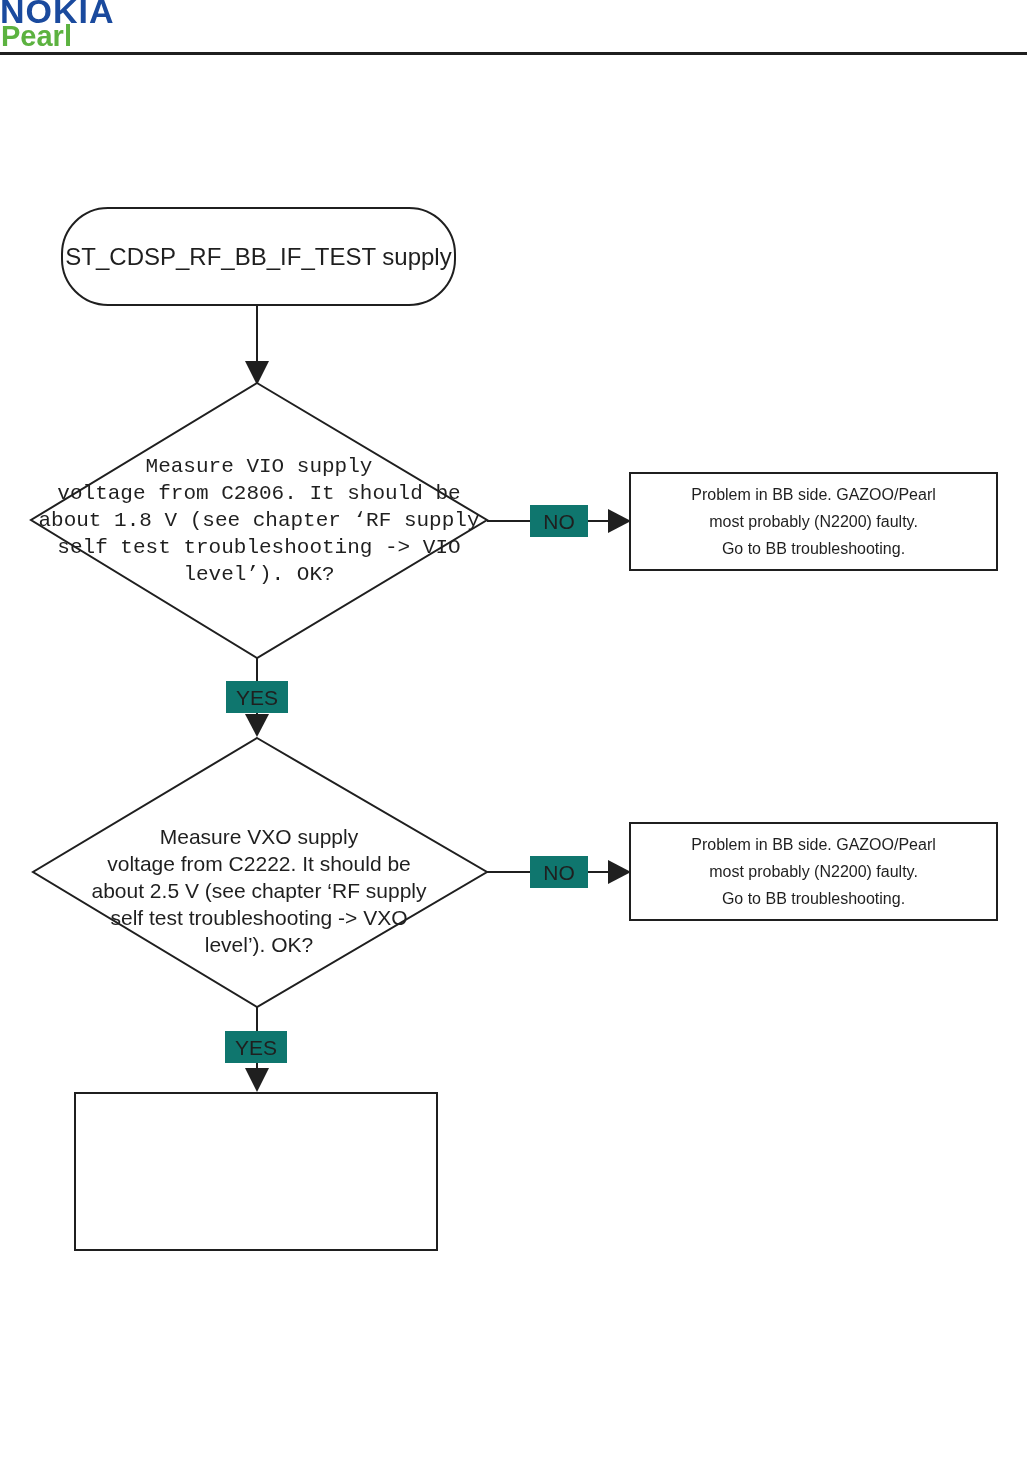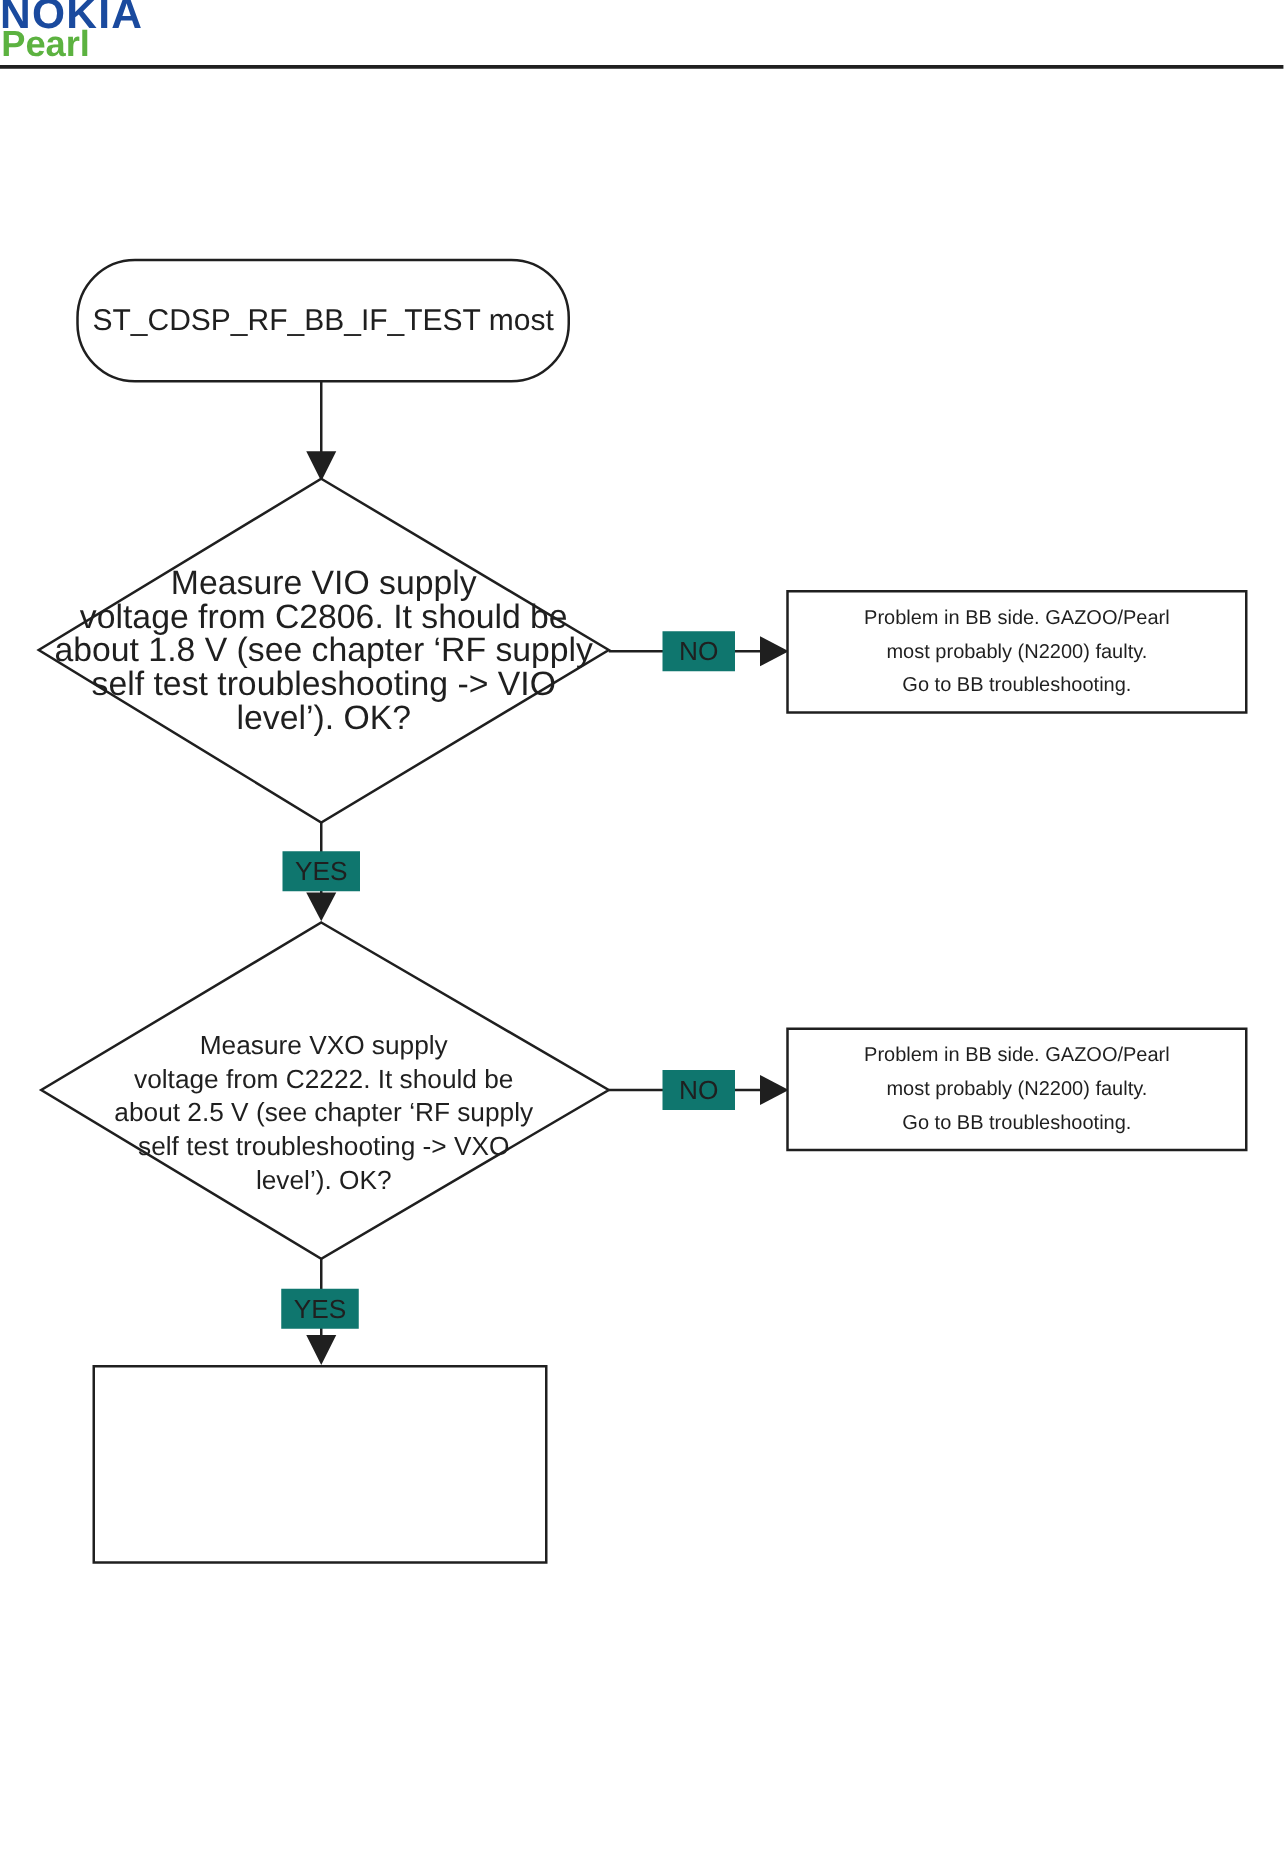--- a/index.html
+++ b/index.html
@@ -77,21 +77,21 @@
     position: absolute;
     display: flex;
     align-items: center;
     justify-content: center;
     text-align: center;
     white-space: pre-line;
     font-size: 16px;
     line-height: 27px;
   }
   .start-label      { left: 62px;  top: 208px;  width: 393px; height: 97px;  font-size: 24px; }
-  .decision1-label  { left: 31px;  top: 383px;  width: 456px; height: 275px; font-size: 27px; }
+  .decision1-label  { left: 31px;  top: 383px;  width: 456px; height: 275px; font-size: 21px; font-family: Liberation Mono, monospace; }
   .box1-label       { left: 630px; top: 473px;  width: 367px; height: 97px; }
   .decision2-label  { left: 31px;  top: 756px;  width: 456px; height: 269px; font-size: 21px; }
   .box2-label       { left: 630px; top: 823px;  width: 367px; height: 97px; }
   .box3-label       { left: 75px;  top: 1093px; width: 362px; height: 157px; }
   .edge-label {
     position: absolute;
     display: flex;
     align-items: center;
     justify-content: center;
     background: #0f766e;
@@ -137,21 +137,21 @@
     <polygon class="ah" points="608,860 608,884 631,872"></polygon>
 
     <rect class="shape" x="630" y="823" width="367" height="97"></rect>
 
     <line class="edge" x1="257" y1="1007" x2="257" y2="1071"></line>
     <polygon class="ah" points="245,1068 269,1068 257,1092"></polygon>
 
     <rect class="shape" x="75" y="1093" width="362" height="157"></rect>
   </svg>
 
-  <div class="node-label start-label">ST_CDSP_RF_BB_IF_TEST most</div>
+  <div class="node-label start-label">ST_CDSP_RF_BB_IF_TEST supply</div>
 
   <div class="node-label decision1-label">Measure VIO supply
 voltage from C2806. It should be
 about 1.8 V (see chapter ‘RF supply
 self test troubleshooting -&gt; VIO
 level’). OK?</div>
 
   <div class="edge-label no1-label">NO</div>
 
   <div class="node-label box1-label">Problem in BB side. GAZOO/Pearl

